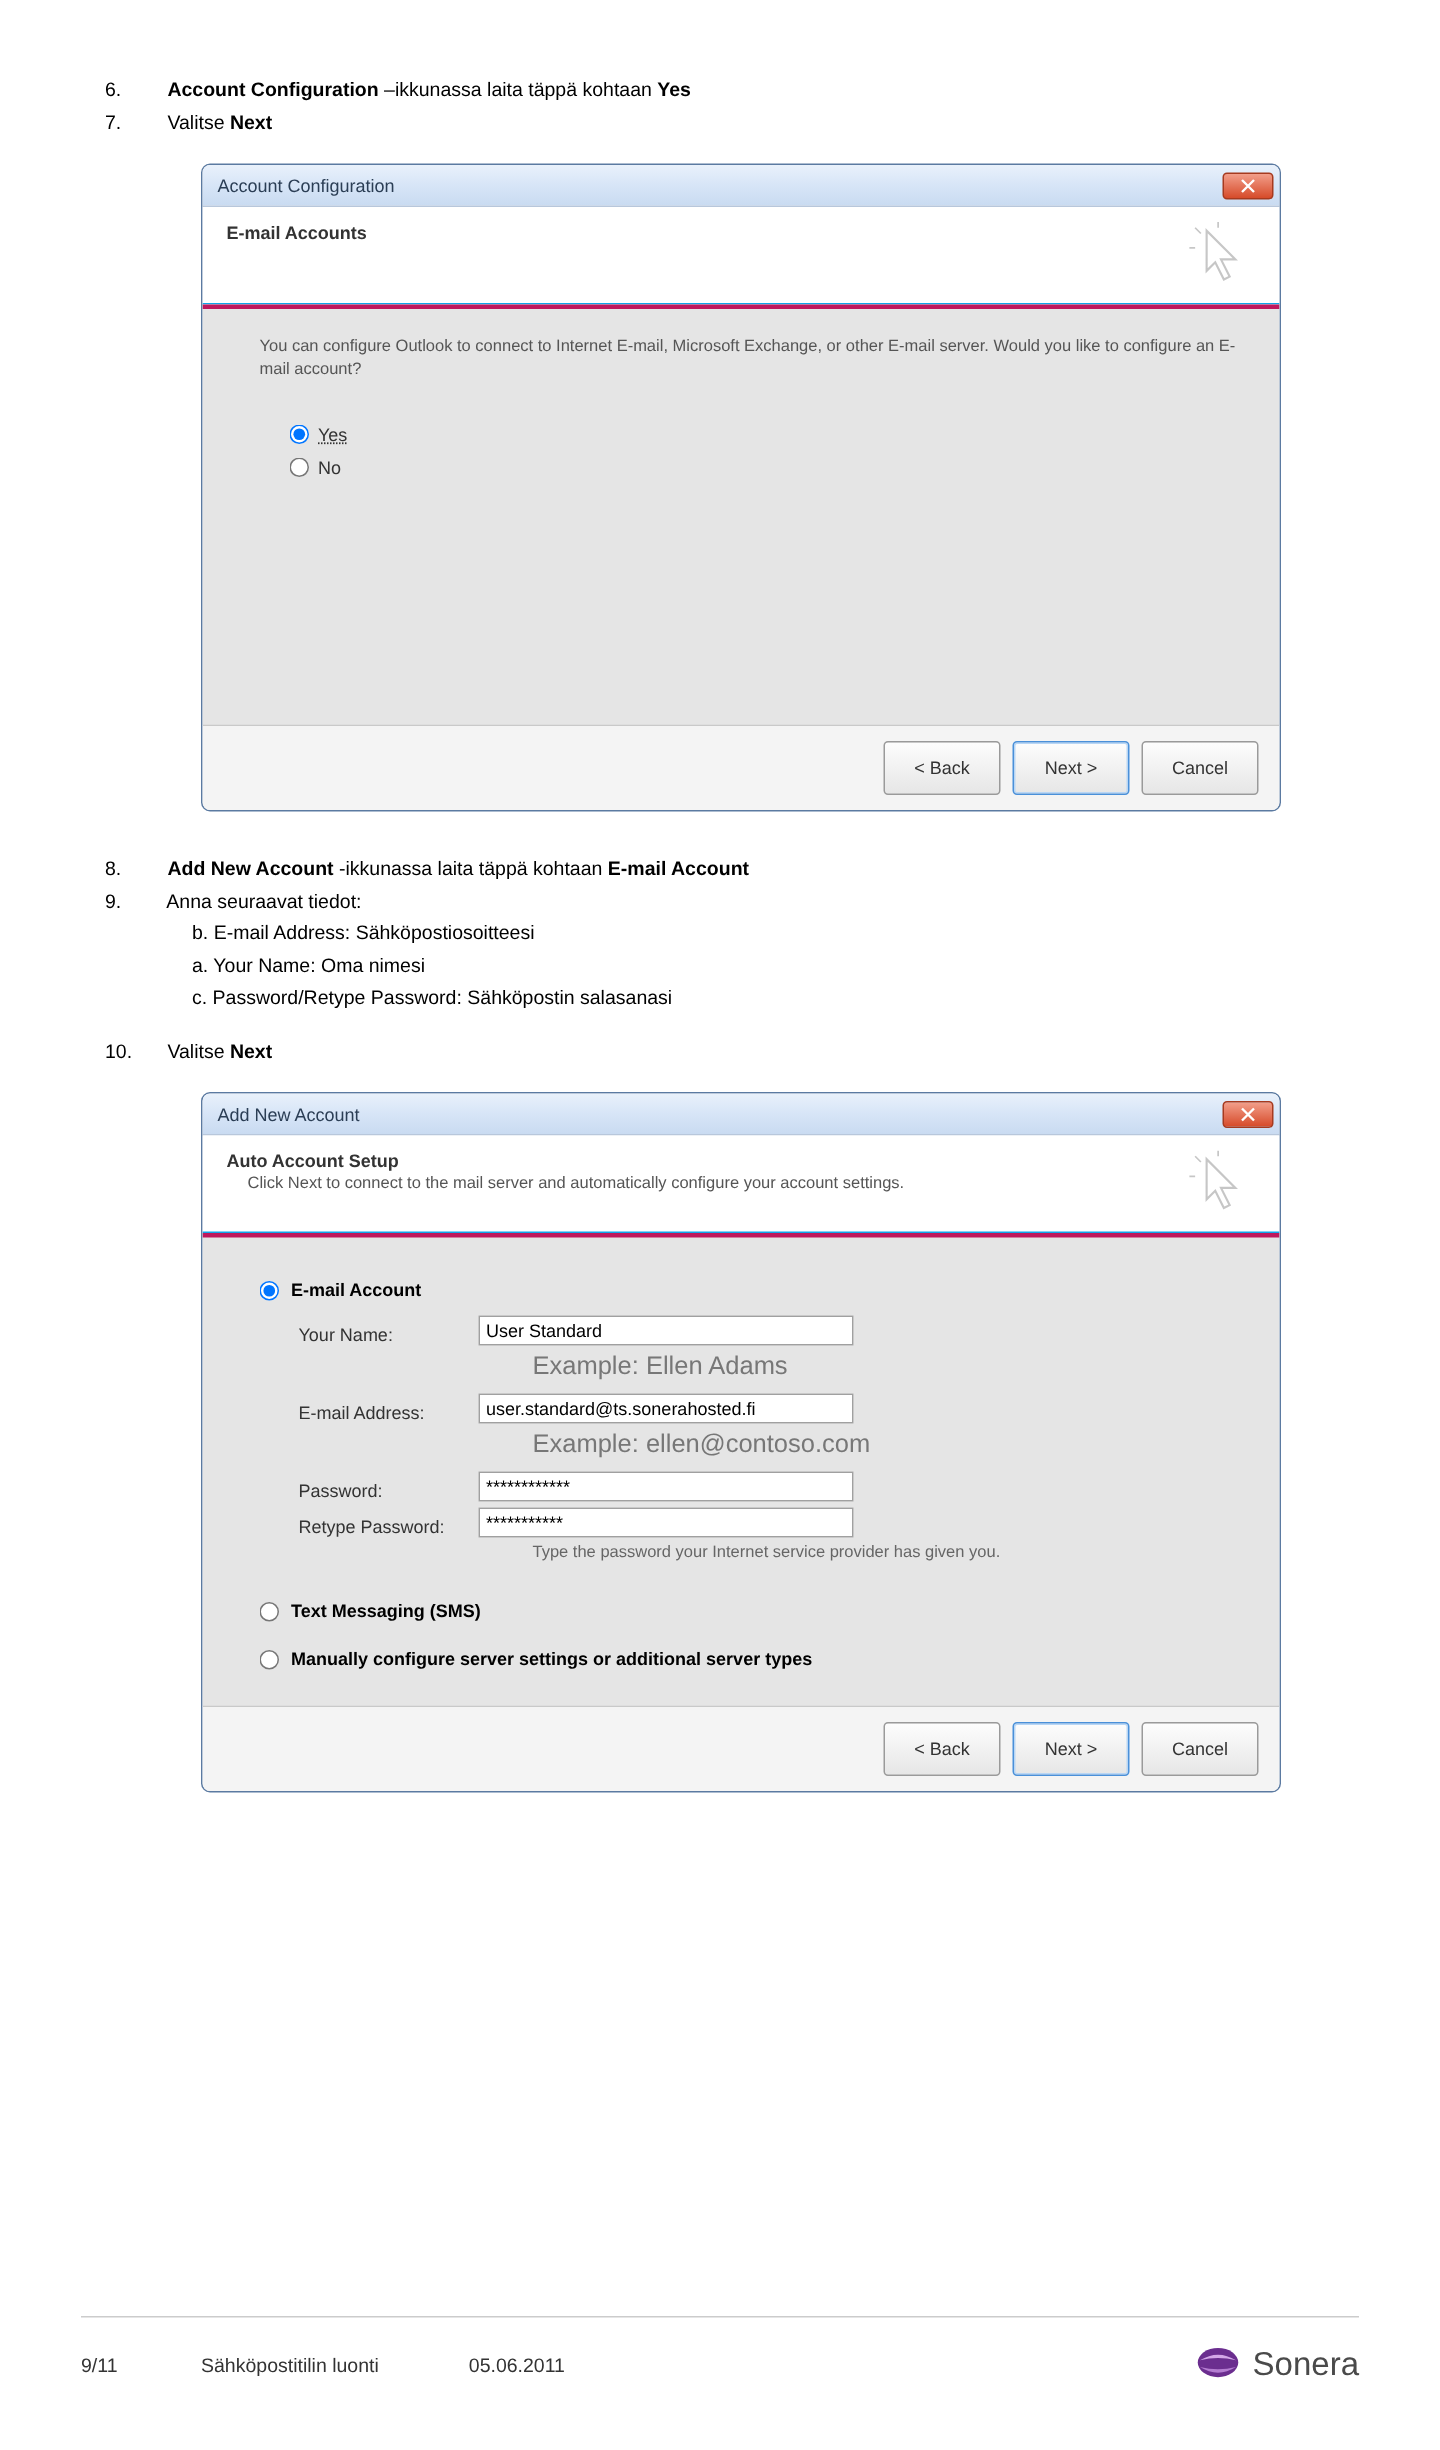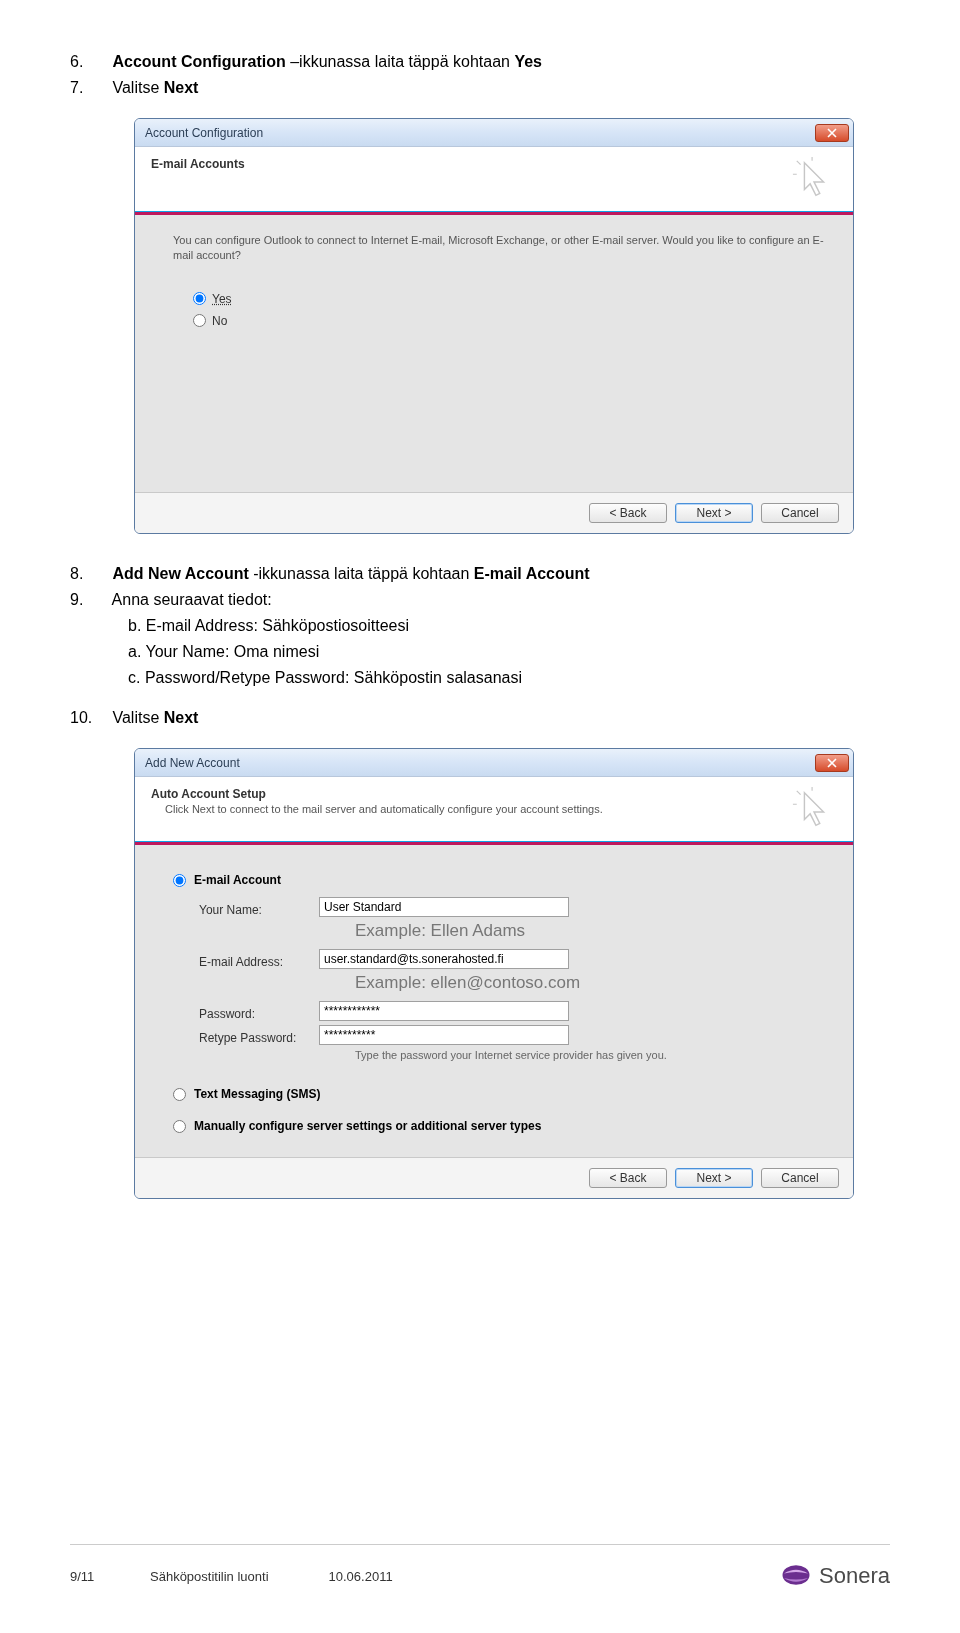--- a/index.html
+++ b/index.html
@@ -8,21 +8,21 @@
     height: 1633px;
     background: #fff;
     font-family: Arial, Helvetica, sans-serif;
     color: #000;
     position: relative;
   }
   .page-content {
     padding: 50px 70px 0 70px;
   }
   .instr-line {
-    font-size: 16px;
+    font-size: 13px;
     line-height: 1.5;
     margin-bottom: 2px;
   }
   .instr-num {
     display: inline-block;
     width: 38px;
   }
   .bold { font-weight: bold; }
   .sub-point { margin-left: 58px; }
 
@@ -94,21 +94,21 @@
   .dialog-footer {
     border-top: 1px solid #c9c9c9;
     background: #f4f4f4;
     padding: 10px 14px;
     display: flex;
     justify-content: flex-end;
     gap: 8px;
   }
   .win-btn {
     min-width: 78px;
-    height: 20px;
+    height: 36px;
     font-size: 12px;
     background: linear-gradient(to bottom, #fdfdfd, #e6e6e6);
     border: 1px solid #9a9a9a;
     border-radius: 3px;
     cursor: pointer;
     color: #333;
   }
   .win-btn.primary {
     border: 1px solid #4a90d9;
     box-shadow: 0 0 0 1px #b8d6f5 inset;
@@ -145,21 +145,21 @@
     font-size: 12px;
   }
   .option-row input { margin-right: 8px; }
 
   
   .page-footer {
     position: absolute;
     bottom: 44px;
     left: 0;
     width: 960px;
-    padding: 0 70px;
+    padding: 0 54px;
   }
   .footer-line {
     border: none;
     border-top: 1px solid #ccc;
     margin-bottom: 18px;
   }
   .footer-row {
     display: flex;
     align-items: center;
     font-size: 13px;
@@ -317,21 +317,21 @@
   </div>
 
 </div>
 
 <div class="page-footer">
   <hr class="footer-line">
   <div class="footer-row">
     <span class="footer-left">9/11</span>
     <span>Sähköpostitilin luonti</span>
     <span style="width:60px"></span>
-    <span>10.06.2011</span>
+    <span>05.06.2011</span>
     <span class="footer-mid"></span>
     <span class="sonera-logo">
       <svg class="sonera-mark" viewBox="0 0 40 32">
         <ellipse cx="20" cy="16" rx="18" ry="13" fill="#6b2e8f"></ellipse>
         <path d="M4 14 Q20 4 36 14 Q20 10 4 14" fill="#d4a7e8"></path>
         <path d="M4 20 Q20 30 36 20 Q20 24 4 20" fill="#b47dd1"></path>
       </svg>
       <span>Sonera</span>
     </span>
   </div>

